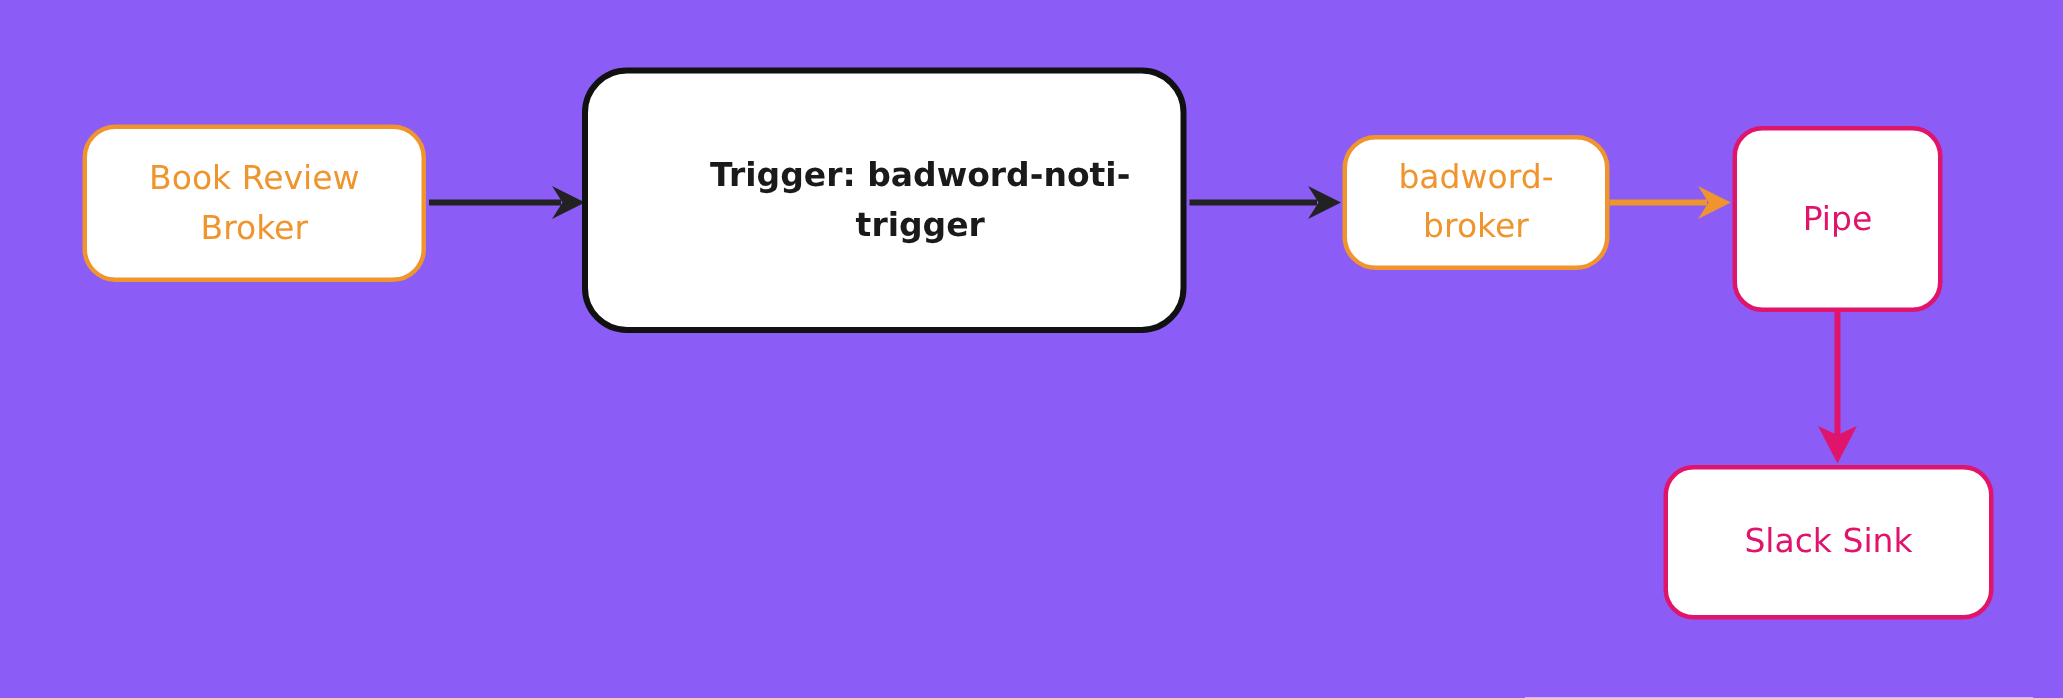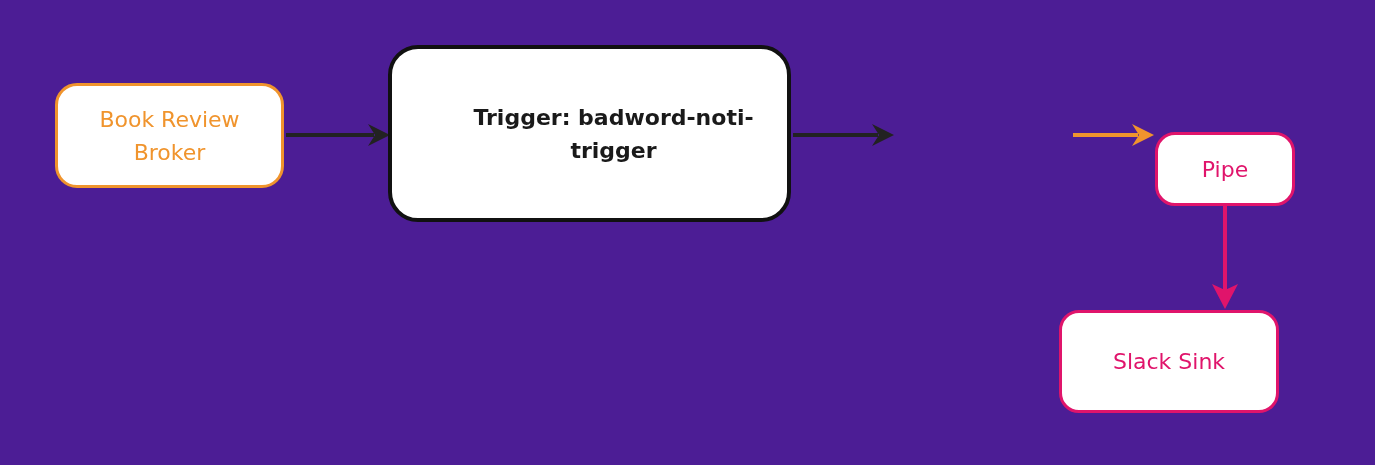--- a/index.html
+++ b/index.html
@@ -5,21 +5,21 @@
   html, body {
     margin: 0;
     padding: 0;
     background: #ffffff;
     font-family: "DejaVu Sans", "Liberation Sans", sans-serif;
   }
   .canvas {
     position: relative;
     width: 1375px;
     height: 465px;
-    background: #4c1d95;
+    background: #8b5cf6;
     overflow: hidden;
   }
   .arrow-layer {
     position: absolute;
     left: 0; top: 0;
     width: 1375px;
     height: 465px;
   }
   .node {
     position: absolute;
@@ -45,22 +45,22 @@
   }
   .node.black {
     border: 4px solid var(--box_black);
     border-radius: 30px;
     color: var(--text_black);
     padding-left: 48px;
   }
   .node-book-review { left: 55px;  top: 83px;  width: 229px; height: 105px; }
   .node-trigger     { left: 388px; top: 45px;  width: 403px; height: 177px; font-size: 22px; line-height: 33px; }
   .node-badword     { left: 895px; top: 90px;  width: 178px; height: 90px;  }
-  .node-pipe        { left: 1155px;top: 84px;  width: 140px; height: 74px; margin-top: 48px; }
-  .node-slack       { left: 1059px;top: 310px; width: 220px; height: 103px; }
+  .node-pipe        { left: 1155px;top: 84px;  width: 140px; height: 124px; }
+  .node-slack       { left: 1109px;top: 310px; width: 220px; height: 103px; }
   .trigger-line b { font-weight: bold; }
   .stroke-black { stroke: var(--arrow_black); stroke-width: 4; fill: none; }
   .fill-black   { fill: var(--arrow_black); }
   .stroke-orange { stroke: var(--orange); stroke-width: 4; fill: none; }
   .fill-orange   { fill: var(--orange); }
   .stroke-pink { stroke: var(--pink); stroke-width: 4; fill: none; }
   .fill-pink   { fill: var(--pink); }
 </style>
 </head>
 <body>
@@ -94,20 +94,24 @@
     <span>Book Review</span>
     <span>Broker</span>
   </div>
 
   <div class="node black node-trigger">
     <div class="trigger-line">
       <b>Trigger: badword-noti-trigger</b>
     </div>
   </div>
 
+  <div class="node orange node-badword">
+    <span>badword-</span>
+    <span>broker</span>
+  </div>
 
   <div class="node pink node-pipe">
     <span>Pipe</span>
   </div>
 
   <div class="node pink node-slack">
     <span>Slack Sink</span>
   </div>
 
 </div>

